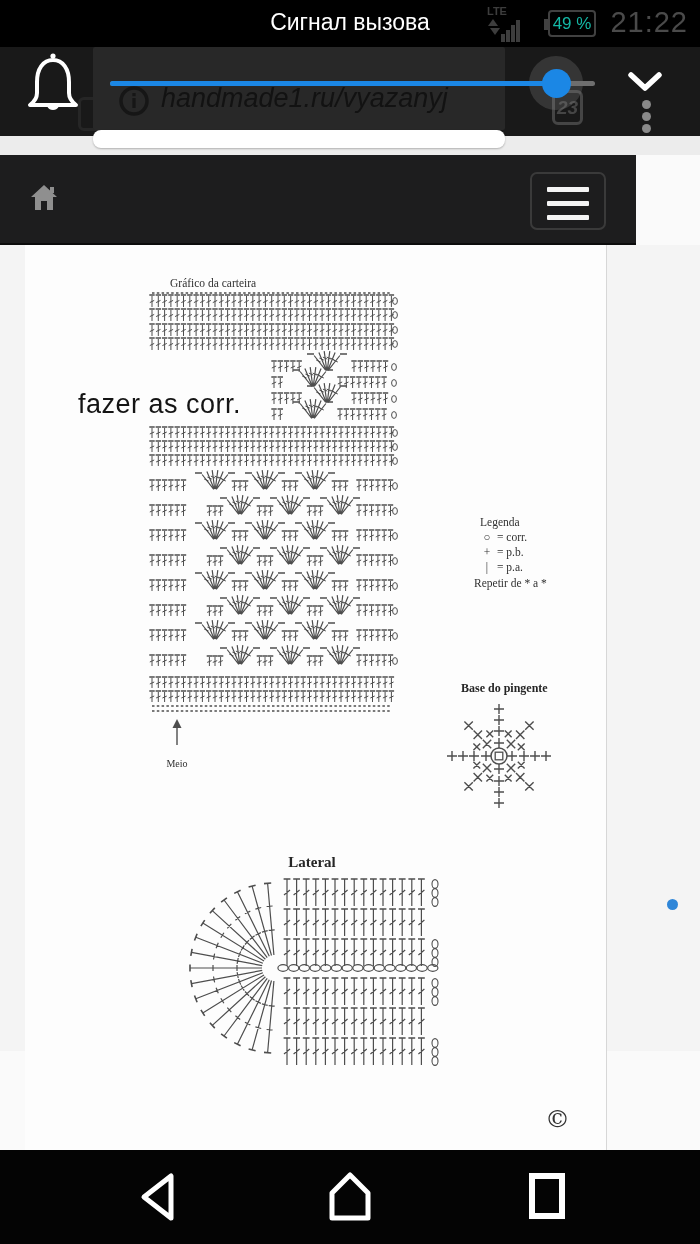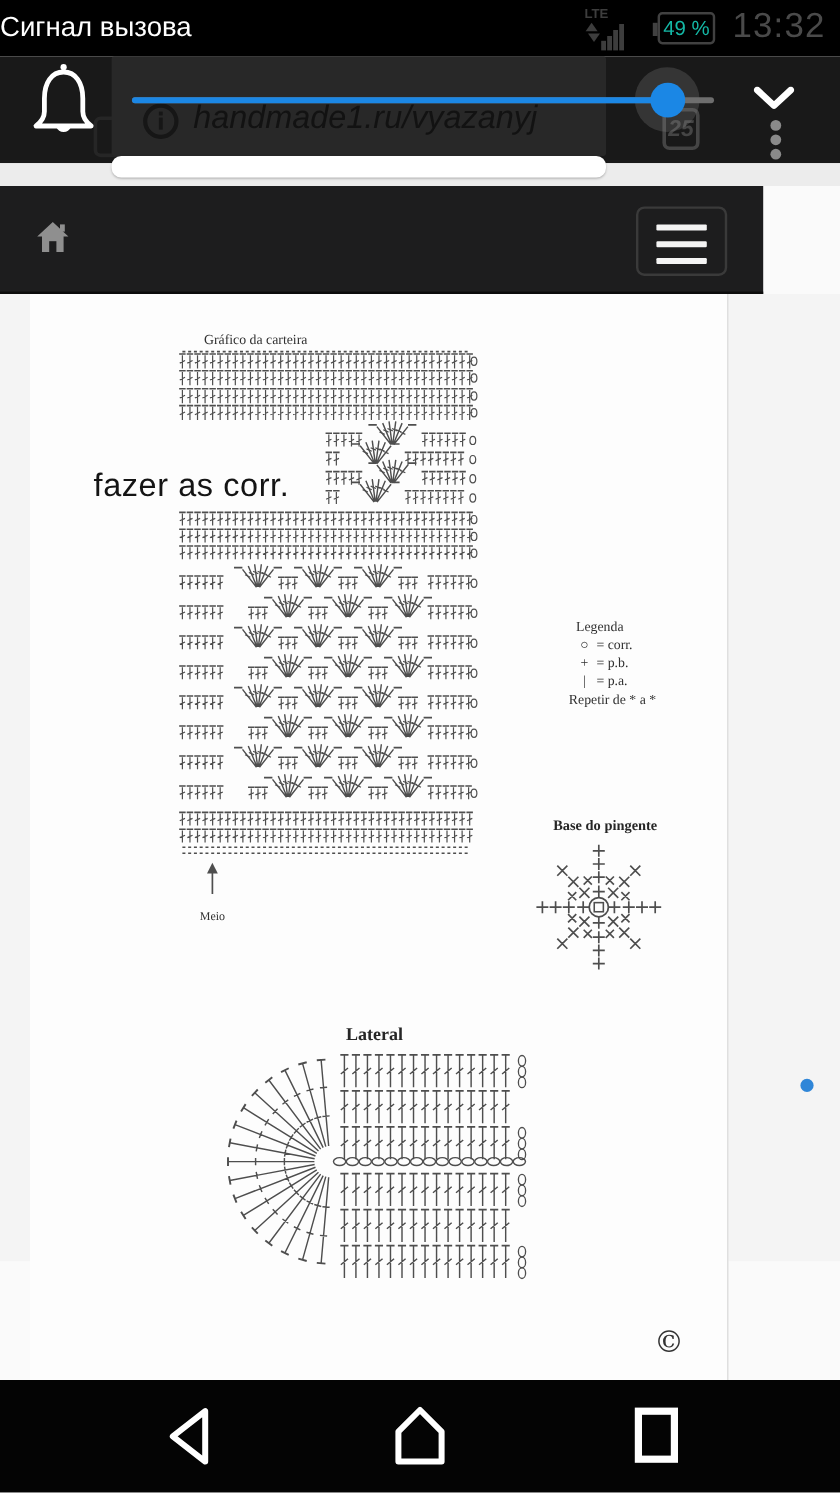--- a/index.html
+++ b/index.html
@@ -2,21 +2,21 @@
 <html><head>
 <meta charset="utf-8">
 <style>
   html,body{margin:0;padding:0;background:#fafafa;}
   *{box-sizing:border-box;}
   .screen{position:relative;width:700px;height:1244px;overflow:hidden;background:#fafafa;
           font-family:"Liberation Sans",sans-serif;}
 
   
   .status-bar{position:absolute;left:0;top:0;width:700px;height:47px;background:#000;}
-  .sb-title{position:absolute;left:0;right:0;top:9px;text-align:left;color:#fff;font-size:23px;}
+  .sb-title{position:absolute;left:0;right:0;top:9px;text-align:center;color:#fff;font-size:23px;}
   .sb-lte{position:absolute;left:486px;top:4px;}
   .sb-batt{position:absolute;left:548px;top:10px;width:48px;height:27px;border:2px solid #414141;
            border-radius:4px;color:#14b8a6;font-size:17px;text-align:center;line-height:23px;}
   .sb-batt-nub{position:absolute;left:-6px;top:7px;width:4px;height:11px;background:#414141;}
   .sb-time{position:absolute;right:12px;top:6px;color:#4a4a4a;font-size:29px;letter-spacing:1px;}
 
   
   .toolbar{position:absolute;left:0;top:47px;width:700px;height:89px;background:#191919;font-style:italic;}
   .bell{position:absolute;left:24px;top:4px;}
   .dim-square{position:absolute;left:78px;top:50px;width:44px;height:34px;border:3px solid #262626;border-radius:6px;}
@@ -73,39 +73,39 @@
       <polygon points="4,24 14,24 9,31" fill="#3d3d3d"></polygon>
       <rect x="15" y="30" width="4" height="8" fill="#3d3d3d"></rect>
       <rect x="20" y="26" width="4" height="12" fill="#3d3d3d"></rect>
       <rect x="25" y="21" width="4" height="17" fill="#3d3d3d"></rect>
       <rect x="30" y="16" width="4" height="22" fill="#3d3d3d"></rect>
     </svg>
     <div class="sb-batt">
       <div class="sb-batt-nub"></div>
       <span>49 %</span>
     </div>
-    <span class="sb-time">13:32</span>
+    <span class="sb-time">21:22</span>
   </div>
 
   <div class="toolbar">
     <div class="dim-square"></div>
     <svg class="bell" width="58" height="66">
       <circle cx="29" cy="5" r="2.6" fill="#fff"></circle>
       <path d="M29 9 C19 9 13 18 13 31 L13 42 C13 47 10 51 6 54 L52 54 C48 51 45 47 45 42 L45 31 C45 18 39 9 29 9 Z" fill="none" stroke="#fff" stroke-width="4" stroke-linejoin="round"></path>
       <path d="M23 55 A6.5 6.5 0 0 0 35 55 Z" fill="#fff"></path>
     </svg>
     <div class="url-pill">
       <svg class="info-ic" width="32" height="32">
         <circle cx="16" cy="16" r="13" fill="none" stroke="#161616" stroke-width="3.5"></circle>
         <rect x="14.4" y="13" width="3.2" height="10" fill="#161616"></rect>
         <rect x="14.4" y="8" width="3.2" height="3.2" fill="#161616"></rect>
       </svg>
       <span class="url-text">handmade1.ru/vyazanyj</span>
     </div>
-    <div class="tab-badge">25</div>
+    <div class="tab-badge">23</div>
     <div class="vol-halo" id="vol-halo" style="left: 529px;"></div>
     <div class="vol-track-bg"></div>
     <div class="vol-fill" id="vol-fill" style="width: 446px;"></div>
     <div class="vol-thumb" id="vol-thumb" style="left: 542px;"></div>
     <svg class="vol-chevron" width="34" height="20">
       <polyline points="3,3 17,16 31,3" fill="none" stroke="#fff" stroke-width="5.5" stroke-linecap="round" stroke-linejoin="round"></polyline>
     </svg>
     <div class="dots">
         <i></i>
         <i></i>

